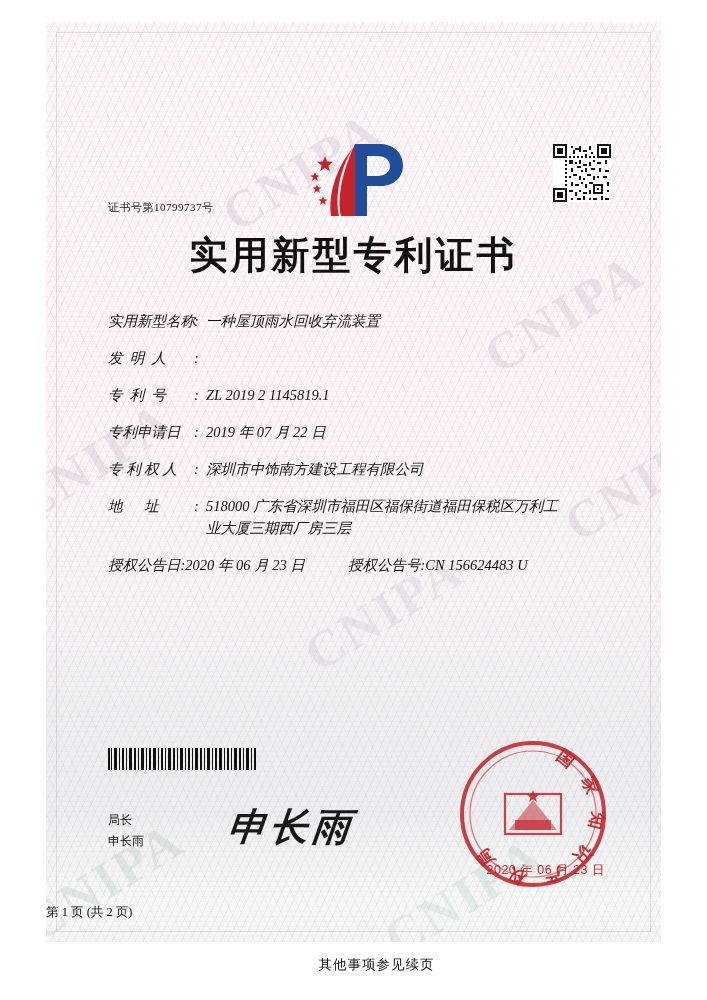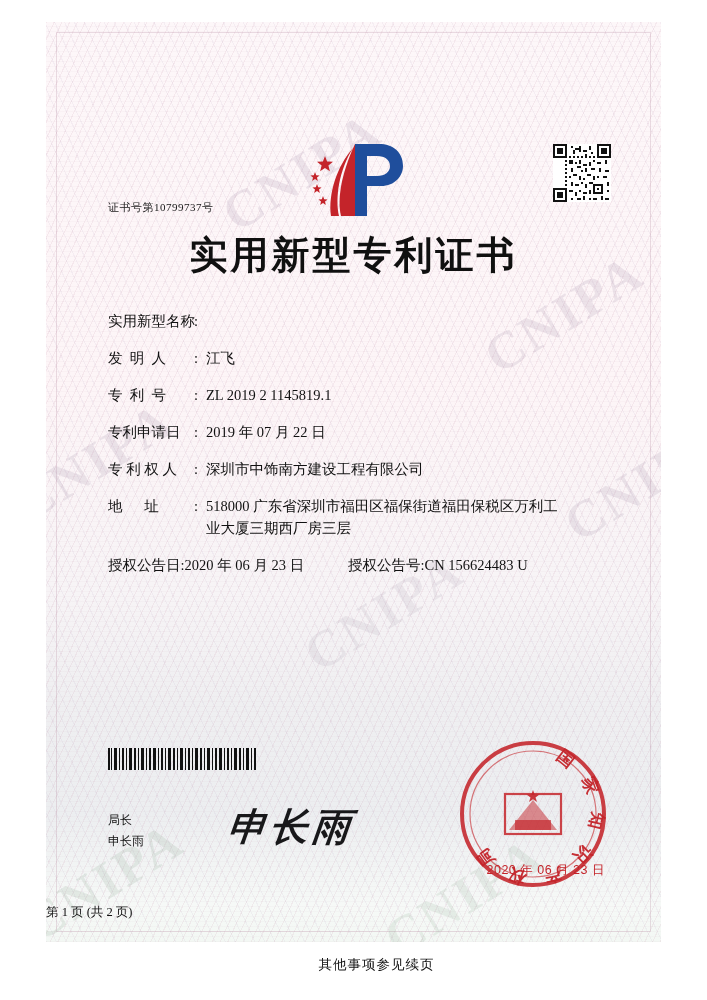--- a/index.html
+++ b/index.html
@@ -125,20 +125,21 @@
     top: 288px;
     width: 500px;
     font-size: 14.5px;
     color: #111;
     line-height: 1.55;
   }
   .frow {
     display: flex;
     align-items: flex-start;
     margin-bottom: 14.5px;
+    font-style: italic;
   }
   .flabel {
     width: 86px;
     flex: 0 0 86px;
     letter-spacing: 0px;
     white-space: pre;
   }
   .fcolon { width: 12px; flex: 0 0 12px; }
   .fvalue { flex: 1 1 auto; }
   .fvalue .l2 { display: block; }
@@ -365,25 +366,25 @@
         </g>
       </svg>
     </div>
 
     <div class="title">实用新型专利证书</div>
 
     <div class="fields">
       <div class="frow">
         <span class="flabel">实用新型名称</span>
         <span class="fcolon">:</span>
+        <span class="fvalue">一种屋顶雨水回收弃流装置</span>
       </div>
       <div class="frow">
         <span class="flabel">发  明  人</span>
         <span class="fcolon">:</span>
-        <span class="fvalue">江飞</span>
       </div>
       <div class="frow">
         <span class="flabel">专  利  号</span>
         <span class="fcolon">:</span>
         <span class="fvalue">ZL 2019 2 1145819.1</span>
       </div>
       <div class="frow">
         <span class="flabel">专利申请日</span>
         <span class="fcolon">:</span>
         <span class="fvalue">2019 年 07 月 22 日</span>

